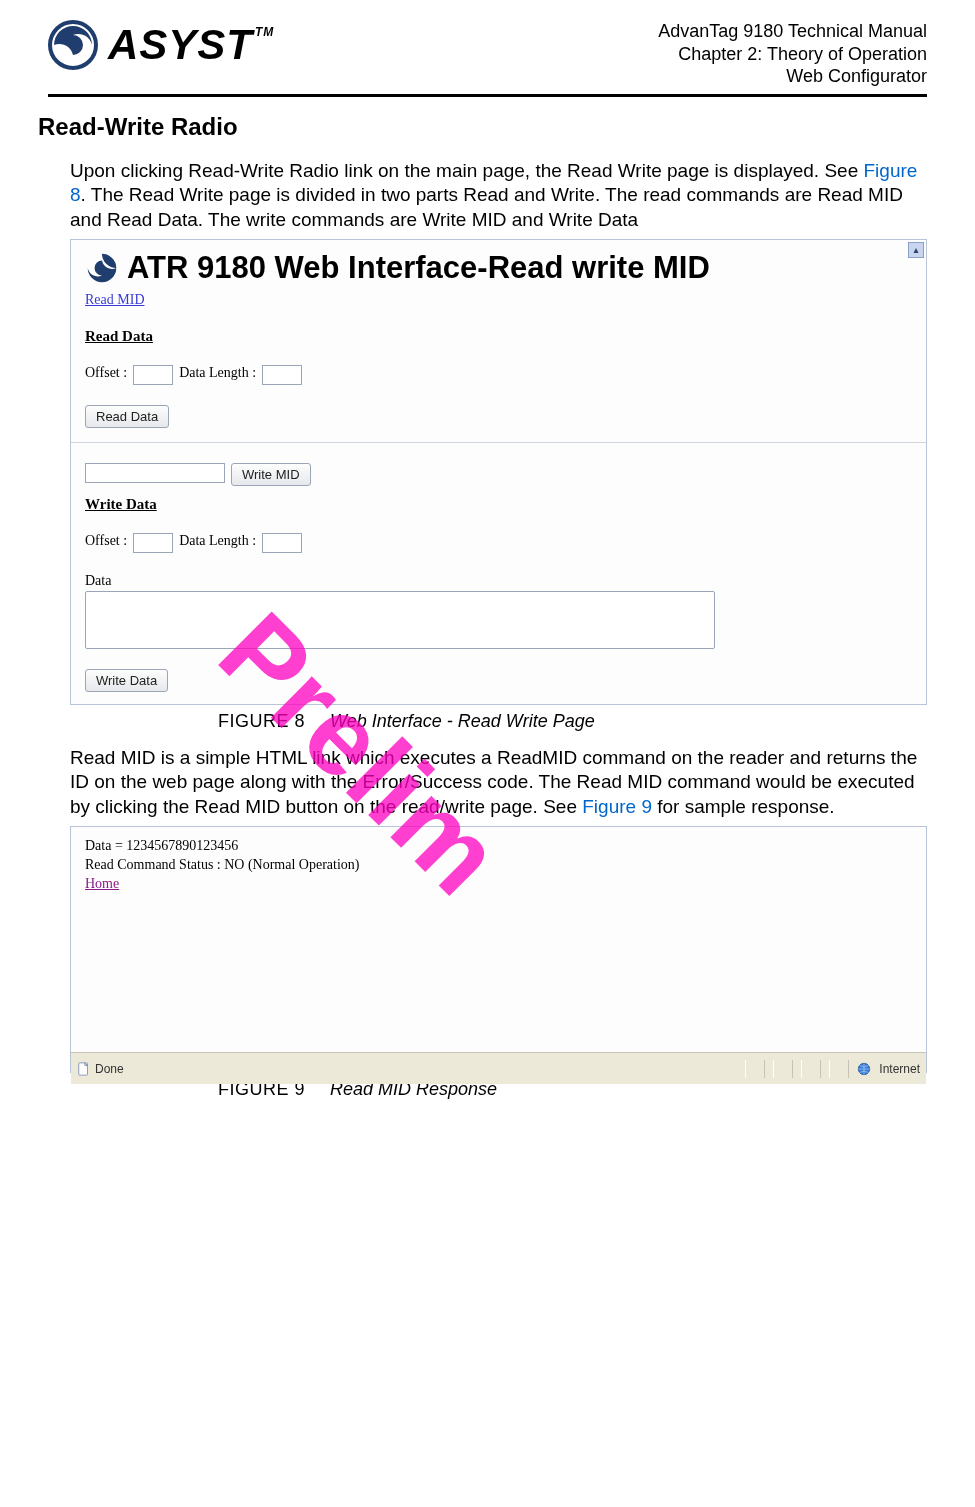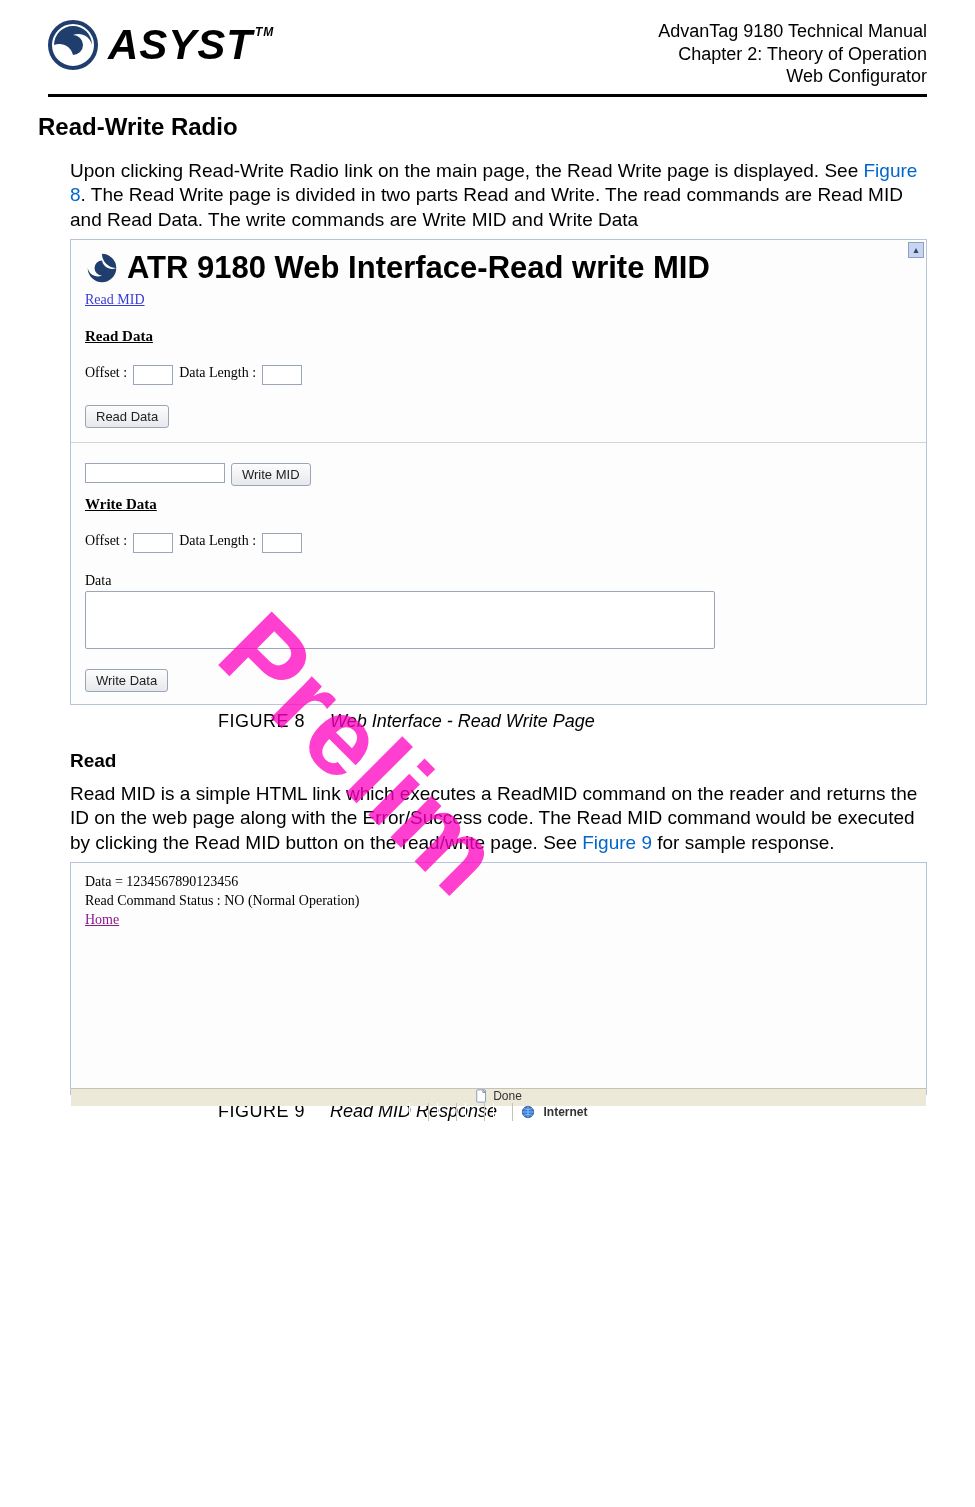--- a/index.html
+++ b/index.html
@@ -50,28 +50,27 @@
     background: linear-gradient(#fdfdfd, #e6e8ec);
     font-family: Arial, Helvetica, sans-serif; color: #222;
   }
   .hr-thin { border: none; border-top: 1px solid #cfd5de; margin: 14px -14px 10px -14px; }
   .ta { width: 630px; height: 58px; border: 1px solid #9aa6b8; border-radius: 2px; background: #fff; margin-top: 2px; }
   .plain { font-size: 14px; line-height: 1.35; }
   .status-bar {
     margin: 10px -14px -12px -14px;
     background: #ece9d8;
     border-top: 1px solid #c6c2b6;
-    height: 18px;
+    height: 32px;
     display: flex; align-items: center; justify-content: space-between;
     font-family: Tahoma, Arial, sans-serif; font-size: 12px; color: #333;
     padding: 0 6px;
-    flex-direction: column;
   }
   .status-left { display: flex; align-items: center; gap: 4px; }
-  .status-right { display: flex; align-items: center; gap: 8px; font-weight: bold; }
+  .status-right { display: flex; align-items: center; gap: 8px; }
   .sb-seg { width: 20px; height: 18px; border-left: 1px solid #fff; border-right: 1px solid #c6c2b6; }
 
   
   .fig-cap { text-align: left; margin: 6px 0 14px 170px; font-size: 18px; }
   .fig-label { font-variant: small-caps; font-family: Arial, sans-serif; letter-spacing: 0.5px; font-weight: 400; margin-right: 20px; }
   .fig-desc { font-style: italic; }
 
   
   .watermark {
     position: absolute;
@@ -170,21 +169,20 @@
     <div class="form-row">
       <span class="btn">Write Data</span>
     </div>
   </div>
 
   <div class="fig-cap">
     <span class="fig-label">FIGURE 8</span>
     <span class="fig-desc">Web Interface - Read Write Page</span>
   </div>
 
-  <h3 class="subsection-h">Read</h3>
   <p class="body-p">
     <span>Read MID is a simple HTML link which executes a ReadMID command on the reader and returns the ID on the web page along with the Error/Success code. The Read MID command would be executed by clicking the Read MID button on the read/write page. See </span><span class="xref">Figure 9</span><span> for sample response.</span>
   </p>
 
   <div class="shot" style="padding-bottom:0;">
     <div class="plain">Data = 1234567890123456</div>
     <div class="plain">Read Command Status : NO (Normal Operation)</div>
     <a class="link-visited">Home</a>
     <div style="height:150px;"></div>
     <div class="status-bar">

